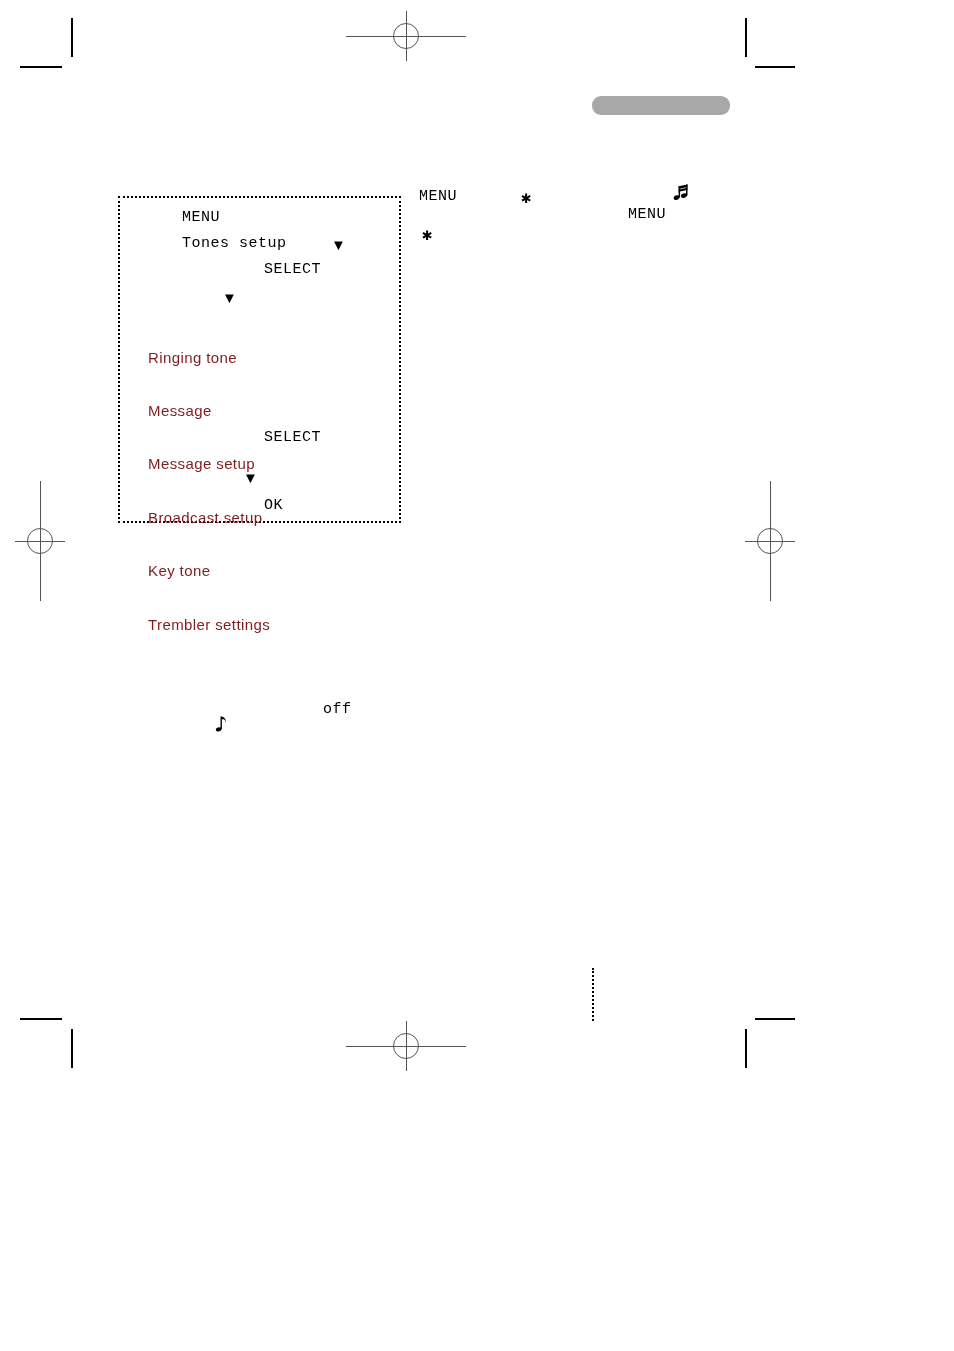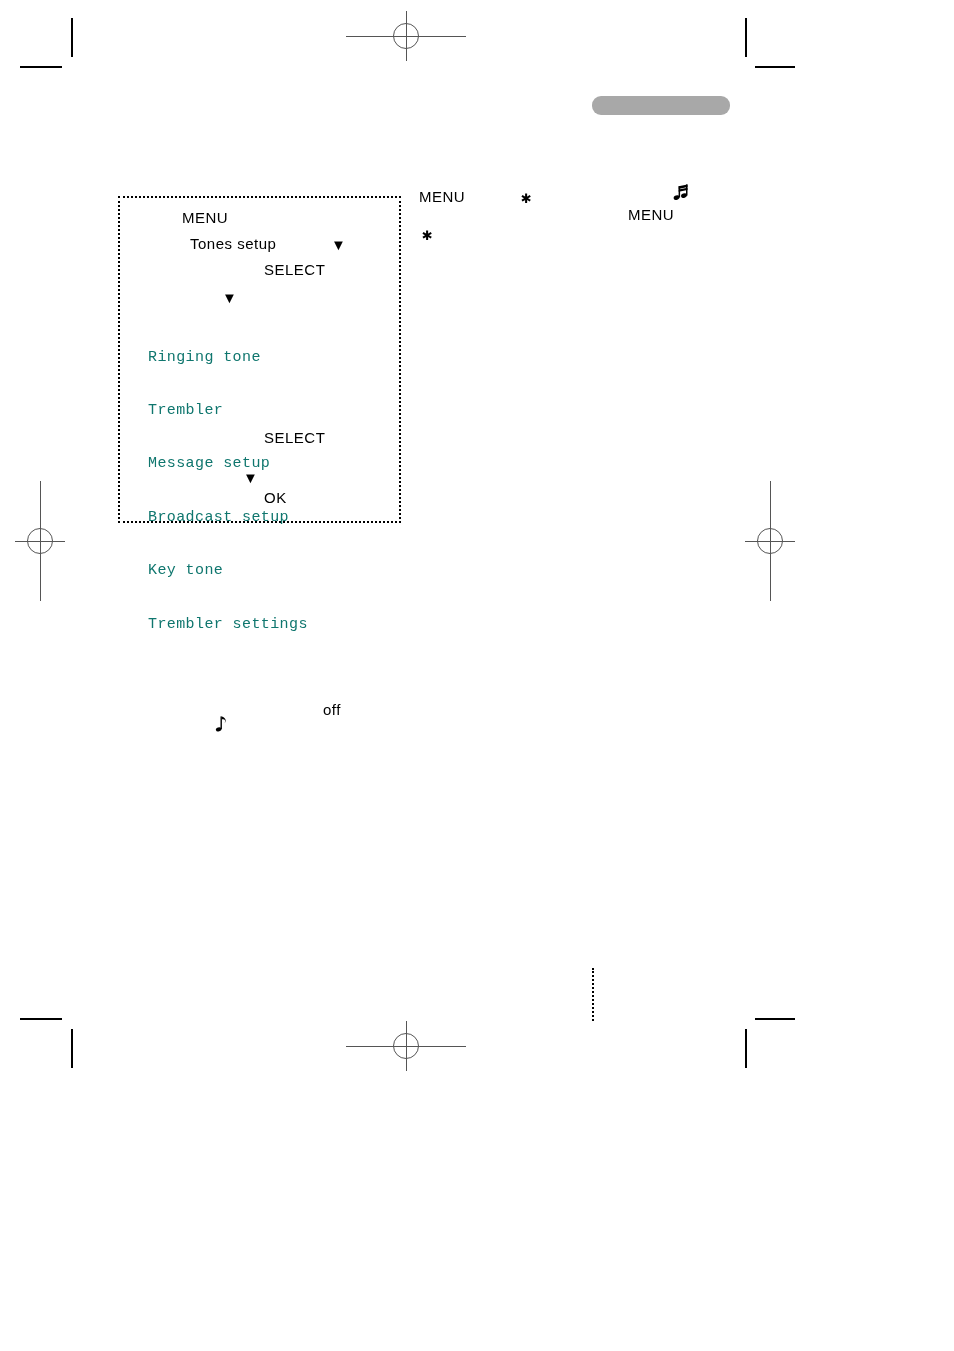--- a/index.html
+++ b/index.html
@@ -68,21 +68,21 @@
   .lcd-box {
     position: absolute;
     border: 2px dotted #000;
     box-sizing: border-box;
     background: #ffffff;
   }
 
   
   .mono {
     position: absolute;
-    font-family: Liberation Sans, sans-serif;
+    font-family: Liberation Mono, monospace;
     font-size: 15px;
     letter-spacing: 0.5px;
     color: #000;
     white-space: pre;
     line-height: 18px;
   }
   .arrow {
     position: absolute;
     color: #000;
     font-size: 15px;
@@ -91,24 +91,24 @@
   }
   .star {
     position: absolute;
     font-family: "DejaVu Sans Mono", "Liberation Mono", monospace;
     font-size: 17px;
     color: #000;
     line-height: 17px;
   }
   .list-block {
     position: absolute;
-    font-family: Liberation Mono, monospace;
+    font-family: Liberation Sans, sans-serif;
     font-size: 15px;
     letter-spacing: 0.4px;
-    color: #0f766e;
+    color: #7f1d1d;
     line-height: 17.8px;
     white-space: pre;
   }
   .note-icon {
     position: absolute;
     color: #000;
     line-height: 1;
   }
   .vdots {
     position: absolute;
@@ -156,42 +156,42 @@
     <div class="hline" style="left:-25px; top:0; width:50px;"></div>
     <div class="vline" style="left:0; top:-60px; height:120px;"></div>
   </div>
 
   <div class="tab-marker" style="left:592px; top:96px; width:138px; height:19px;"></div>
 
   <div class="lcd-box" style="left:118px; top:196px; width:283px; height:327px;">
 
     <span class="mono" style="left:62px; top:11px;">MENU</span>
 
-    <span class="mono" style="left:70px; top:37px;">Tones setup</span>
+    <span class="mono" style="left:62px; top:37px;">Tones setup</span>
 
     <span class="arrow" style="left:211px; top:39px;">▼</span>
 
     <span class="mono" style="left:144px; top:63px;">SELECT</span>
 
     <span class="arrow" style="left:102px; top:92px;">▼</span>
 
     <div class="list-block" style="left:28px; top:115px;">
       <div>Ringing tone</div>
-      <div>Trembler</div>
+      <div>Message</div>
       <div>Message setup</div>
       <div>Broadcast setup</div>
       <div>Key tone</div>
       <div>Trembler settings</div>
     </div>
 
     <span class="mono" style="left:144px; top:231px;">SELECT</span>
 
     <span class="arrow" style="left:123px; top:272px;">▼</span>
 
-    <span class="mono" style="left:144px; top:291px;">OK</span>
+    <span class="mono" style="left:144px; top:299px;">OK</span>
   </div>
 
   <span class="mono" style="left:419px; top:188px;">MENU</span>
 
   <span class="star" style="left:521px; top:189px;">✱</span>
 
   <span class="star" style="left:422px; top:226px;">✱</span>
 
   <span class="mono" style="left:628px; top:206px;">MENU</span>
 

